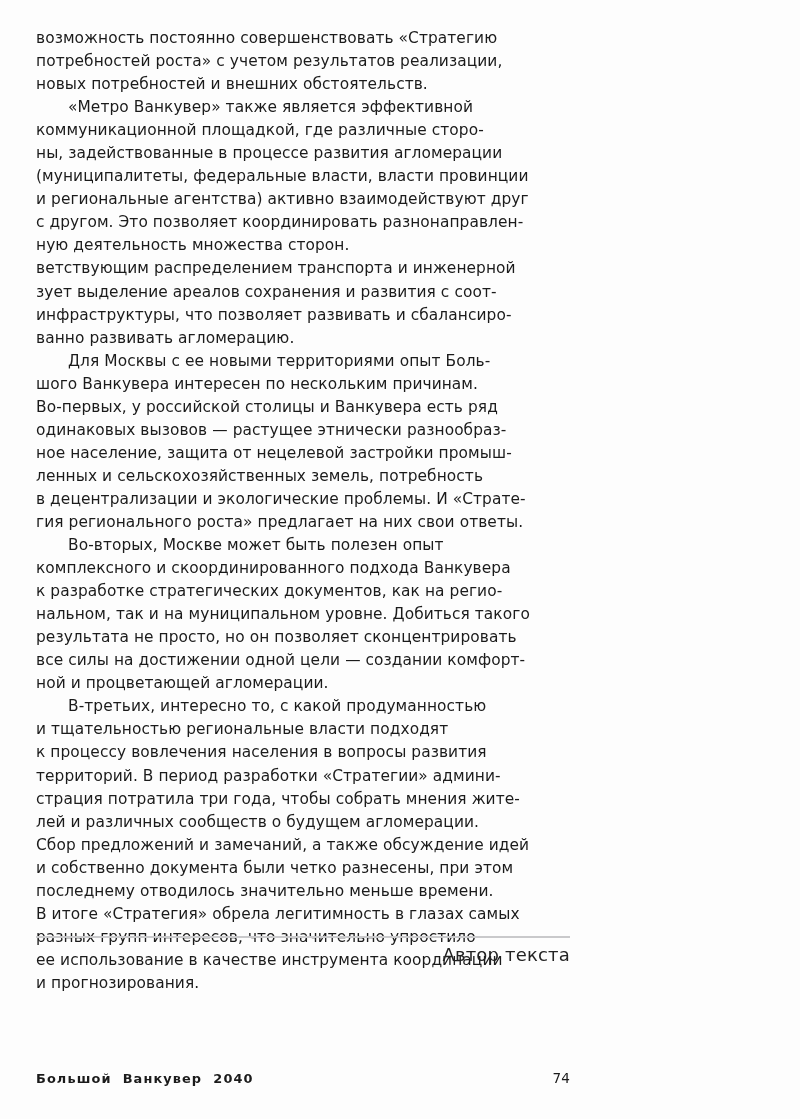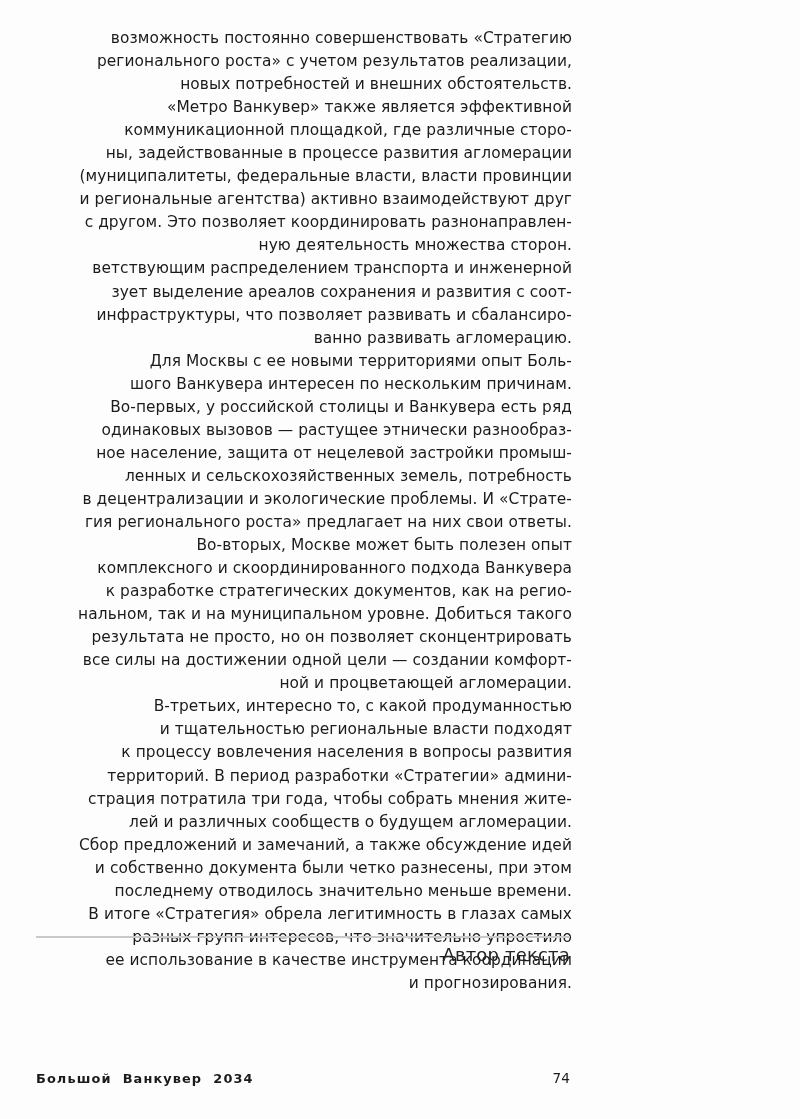--- a/index.html
+++ b/index.html
@@ -30,21 +30,21 @@
     top: 27px;
     width: 536px;
   }
 
   .para {
     margin: 0;
     font-size: 15.4px;
     line-height: 23.05px;
     letter-spacing: 0.005em;
     color: #1b1b1b;
-    text-align: right;
+    text-align: left;
     white-space: pre-wrap;
   }
 
   .para .line {
     display: block;
     white-space: pre;
   }
 
   .para .line.indent {
     text-indent: 32px;
@@ -101,32 +101,32 @@
     letter-spacing: 0.01em;
     margin-left: 28px;
   }
 </style>
 </head>
 <body>
 
 <div class="page">
 
   <div class="text-column">
-      <p class="para"><span class="line">возможность постоянно совершенствовать «Стратегию</span><span class="line">регионального роста» с учетом результатов реализации,</span><span class="line">новых потребностей и внешних обстоятельств.</span></p>
+      <p class="para"><span class="line">возможность постоянно совершенствовать «Стратегию</span><span class="line">потребностей роста» с учетом результатов реализации,</span><span class="line">новых потребностей и внешних обстоятельств.</span></p>
       <p class="para"><span class="line indent">«Метро Ванкувер» также является эффективной</span><span class="line">коммуникационной площадкой, где различные сторо-</span><span class="line">ны, задействованные в процессе развития агломерации</span><span class="line">(муниципалитеты, федеральные власти, власти провинции</span><span class="line">и региональные агентства) активно взаимодействуют друг</span><span class="line">с другом. Это позволяет координировать разнонаправлен-</span><span class="line">ную деятельность множества сторон.</span></p>
       <p class="para"><span class="line">ветствующим распределением транспорта и инженерной</span><span class="line">зует выделение ареалов сохранения и развития с соот-</span><span class="line">инфраструктуры, что позволяет развивать и сбалансиро-</span><span class="line">ванно развивать агломерацию.</span></p>
       <p class="para"><span class="line indent">Для Москвы с ее новыми территориями опыт Боль-</span><span class="line">шого Ванкувера интересен по нескольким причинам.</span><span class="line">Во-первых, у российской столицы и Ванкувера есть ряд</span><span class="line">одинаковых вызовов — растущее этнически разнообраз-</span><span class="line">ное население, защита от нецелевой застройки промыш-</span><span class="line">ленных и сельскохозяйственных земель, потребность</span><span class="line">в децентрализации и экологические проблемы. И «Страте-</span><span class="line">гия регионального роста» предлагает на них свои ответы.</span></p>
       <p class="para"><span class="line indent">Во-вторых, Москве может быть полезен опыт</span><span class="line">комплексного и скоординированного подхода Ванкувера</span><span class="line">к разработке стратегических документов, как на регио-</span><span class="line">нальном, так и на муниципальном уровне. Добиться такого</span><span class="line">результата не просто, но он позволяет сконцентрировать</span><span class="line">все силы на достижении одной цели — создании комфорт-</span><span class="line">ной и процветающей агломерации.</span></p>
       <p class="para"><span class="line indent">В-третьих, интересно то, с какой продуманностью</span><span class="line">и тщательностью региональные власти подходят</span><span class="line">к процессу вовлечения населения в вопросы развития</span><span class="line">территорий. В период разработки «Стратегии» админи-</span><span class="line">страция потратила три года, чтобы собрать мнения жите-</span><span class="line">лей и различных сообществ о будущем агломерации.</span><span class="line">Сбор предложений и замечаний, а также обсуждение идей</span><span class="line">и собственно документа были четко разнесены, при этом</span><span class="line">последнему отводилось значительно меньше времени.</span><span class="line">В итоге «Стратегия» обрела легитимность в глазах самых</span><span class="line">разных групп интересов, что значительно упростило</span><span class="line">ее использование в качестве инструмента координации</span><span class="line">и прогнозирования.</span></p>
     </div>
 
   <hr class="rule">
 
   <div class="credit">
     <span class="credit-line">Автор текста</span>
   </div>
 
   <div class="footer">
-    <span class="footer-title">Большой  Ванкувер  2034</span>
+    <span class="footer-title">Большой  Ванкувер  2040</span>
     <span class="footer-page">74</span>
   </div>
 
 </div>
 
 </body></html>

